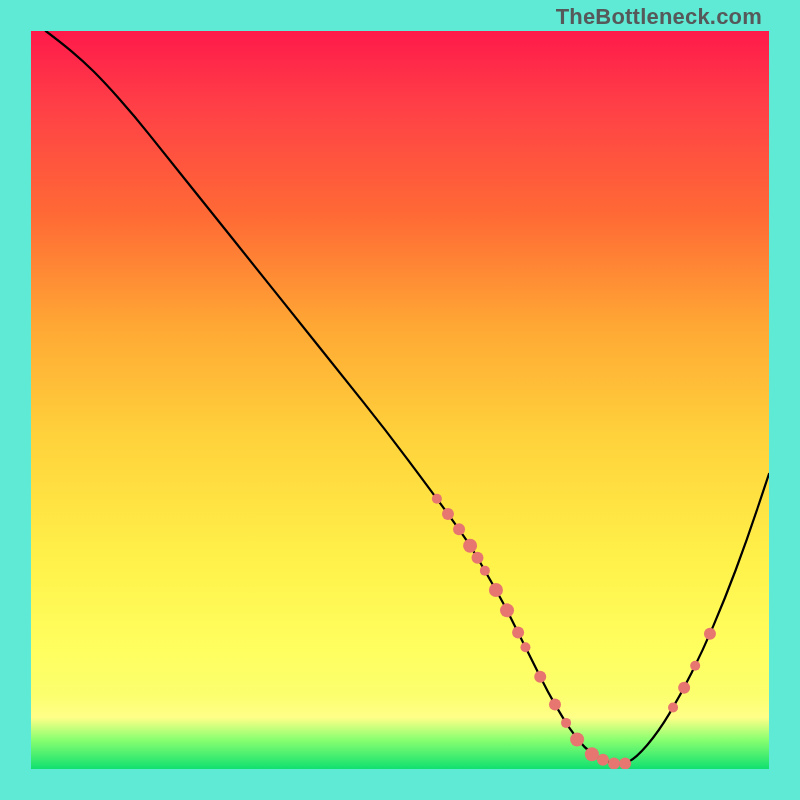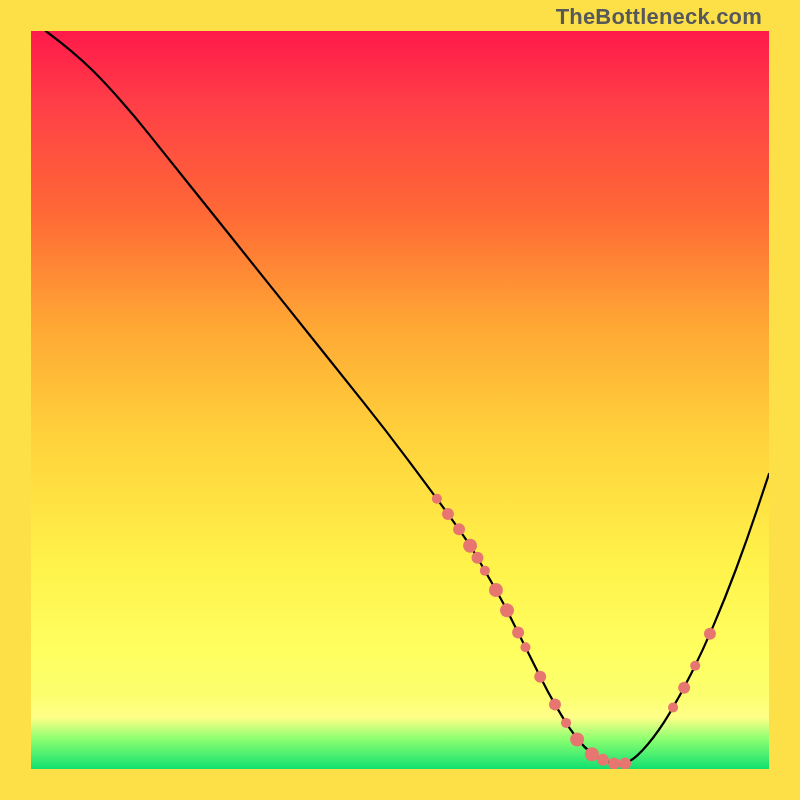--- a/index.html
+++ b/index.html
@@ -1,21 +1,21 @@
 <!DOCTYPE html>
 <html><head>
 <meta charset="utf-8">
 <style>
   * { margin: 0; padding: 0; box-sizing: border-box; }
   html, body { width: 800px; height: 800px; overflow: hidden; background: #000; }
   .frame {
     position: relative;
     width: 800px;
     height: 800px;
-    background: #fde047;
+    background: #5eead4;
   }
   .plot-area {
     position: absolute;
     left: 31px;
     top: 31px;
     width: 738px;
     height: 738px;
   }
   .gradient-bg {
     position: absolute;

